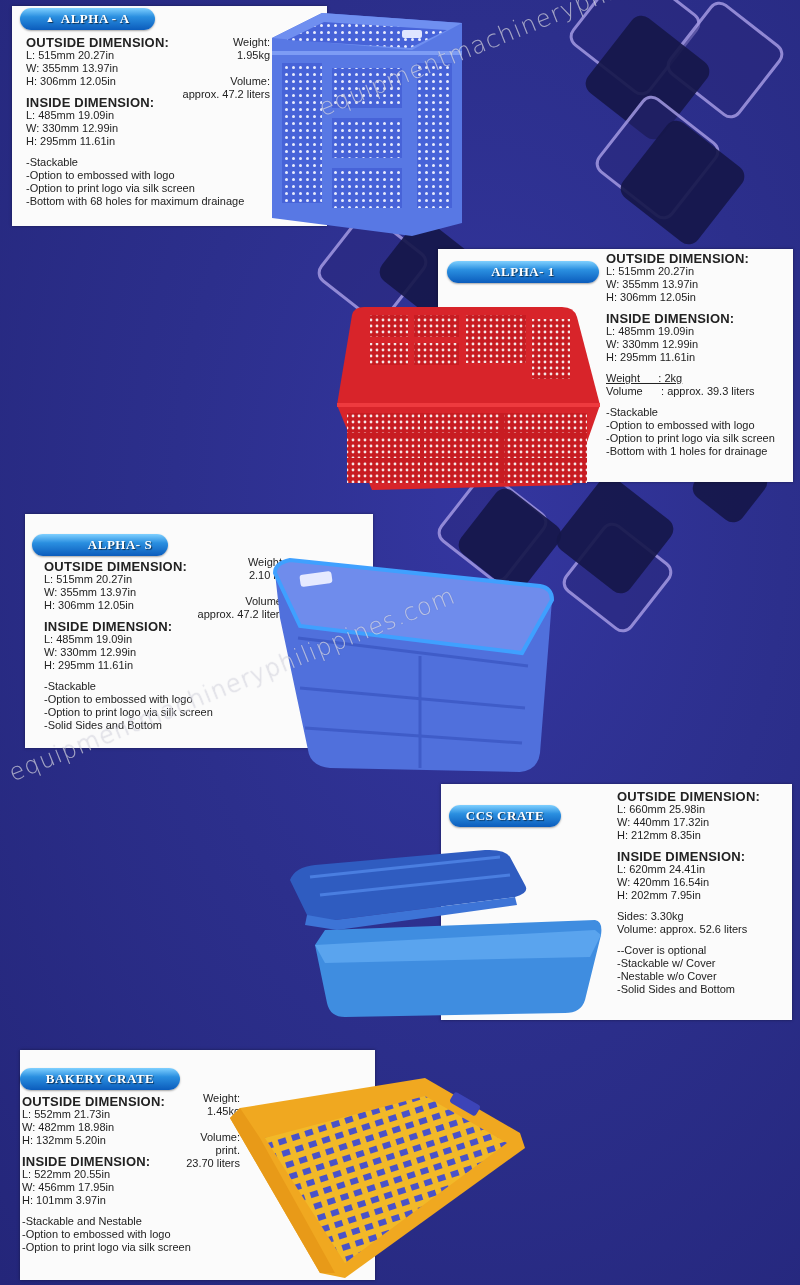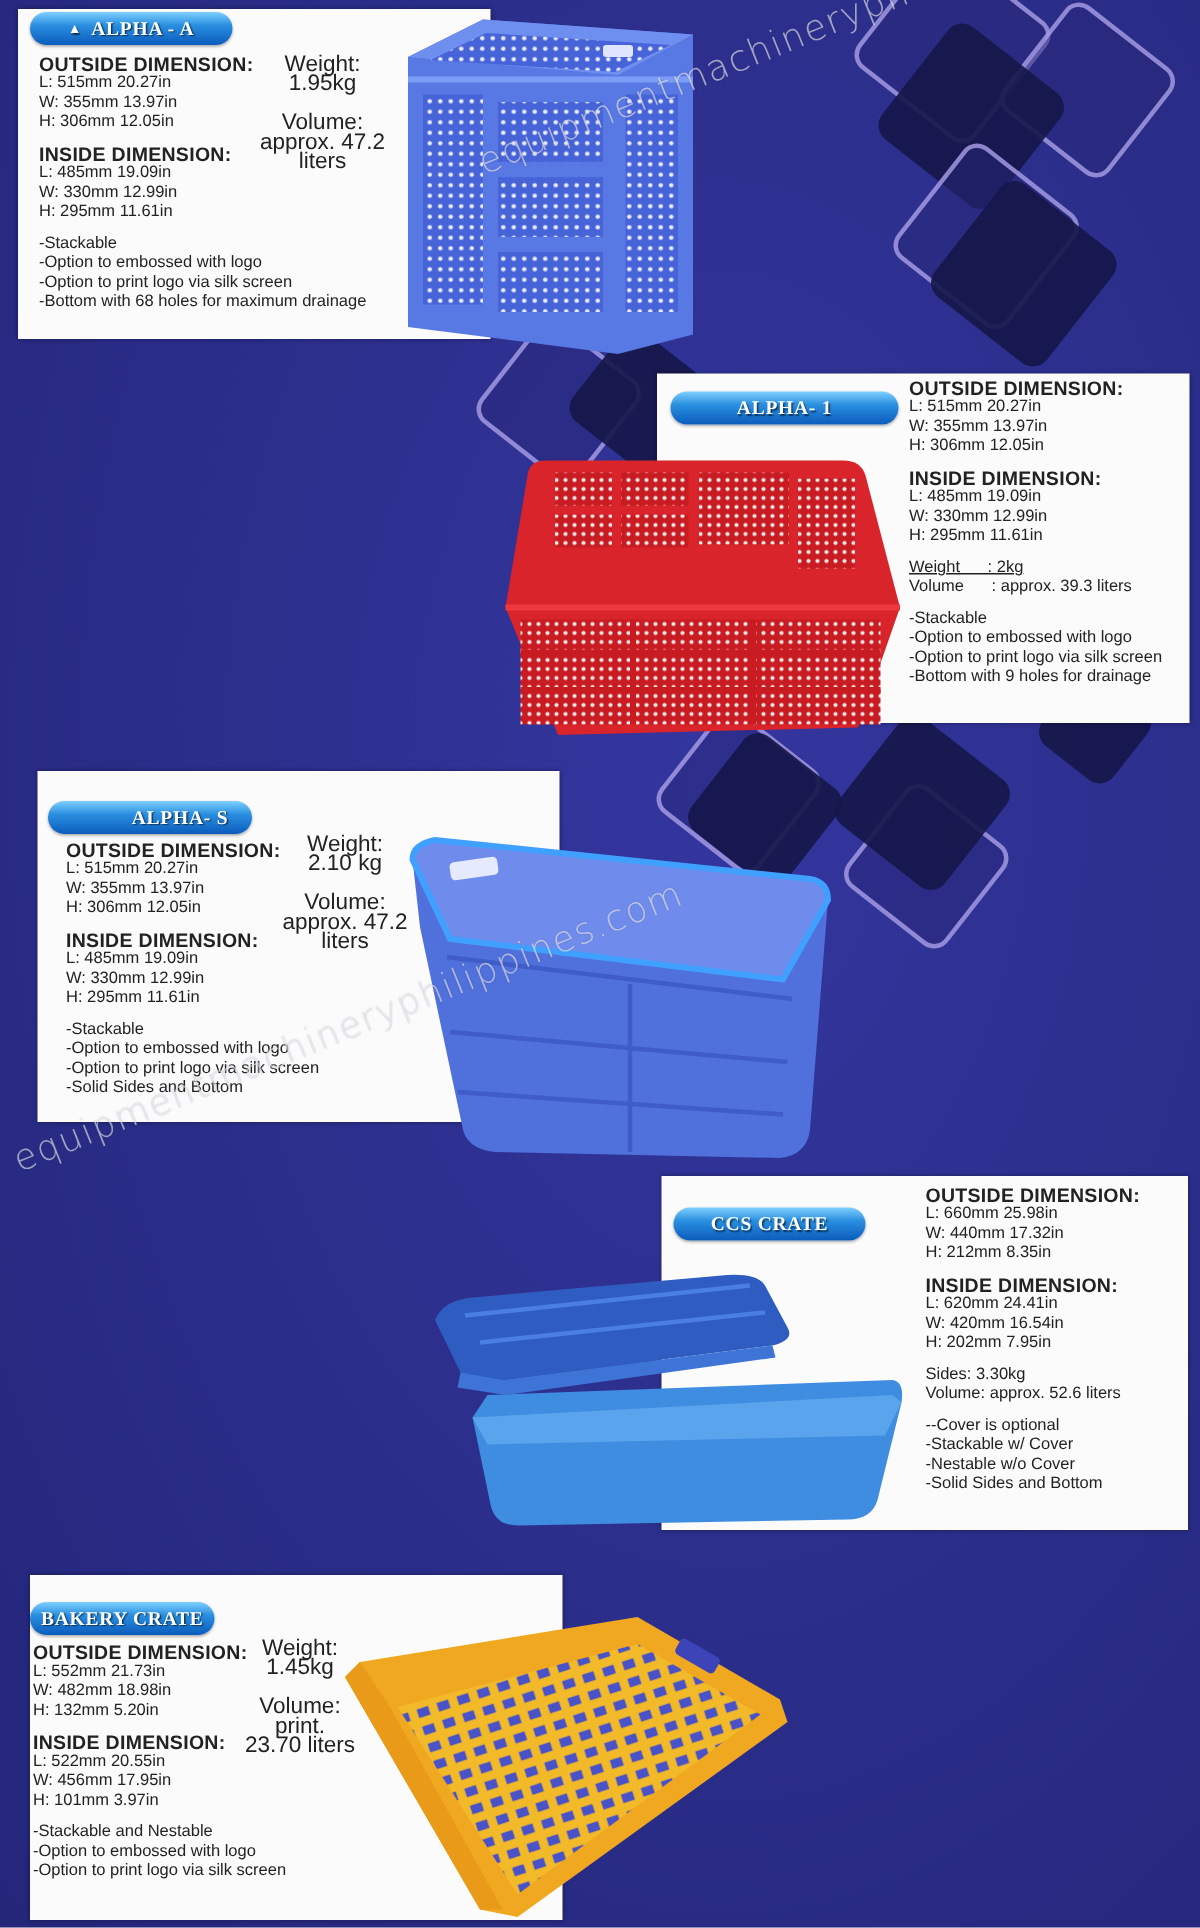--- a/index.html
+++ b/index.html
@@ -41,23 +41,23 @@
   .spec {
     position: absolute;
     font-size: 11px;
     line-height: 13px;
     color: #222;
   }
   .spec .hdr { font-weight: bold; font-size: 13px; letter-spacing: 0.2px; }
   .spec .gap { height: 8px; }
   .side {
     position: absolute;
-    font-size: 15px;
+    font-size: 11px;
     line-height: 13px;
-    text-align: center;
+    text-align: right;
     color: #222;
   }
   .side .gap { height: 13px; }
   .product {
     position: absolute;
   }
   .watermark {
     position: absolute;
     font-size: 24px;
     color: rgba(255,255,255,0.55);
@@ -146,21 +146,21 @@
     <div>L: 485mm  19.09in</div>
     <div>W: 330mm 12.99in</div>
     <div>H: 295mm  11.61in</div>
     <div class="gap"></div>
     <div style="white-space:pre;text-decoration:underline;">Weight      : 2kg</div>
     <div style="white-space:pre;">Volume      : approx. 39.3 liters</div>
     <div class="gap"></div>
     <div>-Stackable</div>
     <div>-Option to embossed with logo</div>
     <div>-Option to print logo via silk screen</div>
-    <div>-Bottom with 9 holes for drainage</div>
+    <div>-Bottom with 1 holes for drainage</div>
   </div>
 </section>
 <svg class="product" style="left:332px;top:305px;" width="270" height="185" viewBox="0 0 270 185">
   <defs>
     <pattern id="holesR" width="6" height="6" patternUnits="userSpaceOnUse">
       <rect width="6" height="6" fill="#c81c22"></rect>
         <circle cx="3" cy="3" r="1.4" fill="#f6e6e6"></circle>
     </pattern>
   </defs>
   <path d="M20,10 Q22,2 32,2 L230,2 Q242,2 245,12 L268,100 L240,180 L40,185 L5,100 Z" fill="#d8242a"></path>
@@ -210,21 +210,21 @@
   <path d="M5,35 Q5,25 20,22 L270,48 Q282,50 282,62 L270,215 Q268,232 250,234 L60,230 Q40,228 38,212 L10,80 Z" fill="#5070dc"></path>
   <path d="M5,35 Q5,25 20,22 L270,48 Q282,50 282,62 L252,115 L30,88 Z" fill="#6f8cec" stroke="#3fa0ff" stroke-width="4"></path>
   <rect x="30" y="35" width="32" height="12" rx="3" fill="#e6eaff" transform="rotate(-8 46 41)"></rect>
   <line x1="28" y1="100" x2="258" y2="128" stroke="#3f5cc8" stroke-width="3"></line>
   <line x1="30" y1="150" x2="255" y2="170" stroke="#3f5cc8" stroke-width="3"></line>
   <line x1="35" y1="190" x2="252" y2="205" stroke="#3f5cc8" stroke-width="3"></line>
   <line x1="150" y1="118" x2="150" y2="230" stroke="#3f5cc8" stroke-width="3"></line>
 </svg>
 
 <section class="card" style="left:441px;top:784px;width:351px;height:236px;">
-  <div class="pill" style="left:8px;top:21px;width:128px;">
+  <div class="pill" style="left:8px;top:21px;width:112px;">
     <span>CCS CRATE</span>
   </div>
   <div class="spec" style="left:176px;top:6px;">
     <div class="hdr">OUTSIDE DIMENSION:</div>
     <div>L: 660mm  25.98in</div>
     <div>W: 440mm 17.32in</div>
     <div>H: 212mm  8.35in</div>
     <div class="gap"></div>
     <div class="hdr">INSIDE DIMENSION:</div>
     <div>L: 620mm 24.41in</div>
@@ -243,21 +243,21 @@
 <svg class="product" style="left:285px;top:845px;" width="325" height="175" viewBox="0 0 325 175">
   <path d="M40,85 L310,75 Q318,76 316,90 L300,155 Q296,168 280,168 L60,172 Q45,172 42,158 L30,100 Z" fill="#3f8de0"></path>
   <path d="M30,100 L310,85 L316,90 L305,112 L40,118 Z" fill="#5aa4ee"></path>
   <path d="M5,35 Q10,22 30,20 L200,5 Q220,4 225,12 L240,40 Q245,48 230,52 L50,75 Q30,78 22,70 Z" fill="#2f5cc0"></path>
   <path d="M25,32 L215,12" stroke="#4a7ee0" stroke-width="3"></path>
   <path d="M35,50 L225,30" stroke="#4a7ee0" stroke-width="3"></path>
   <path d="M22,70 L50,75 L230,52 L232,60 L52,85 L20,80 Z" fill="#3d74d6"></path>
 </svg>
 
 <section class="card" style="left:20px;top:1050px;width:355px;height:230px;">
-  <div class="pill" style="left:0px;top:18px;width:123px;">
+  <div class="pill" style="left:0px;top:18px;width:160px;">
     <span>BAKERY CRATE</span>
   </div>
   <div class="spec" style="left:2px;top:45px;">
     <div class="hdr">OUTSIDE DIMENSION:</div>
     <div>L: 552mm  21.73in</div>
     <div>W: 482mm 18.98in</div>
     <div>H: 132mm  5.20in</div>
     <div class="gap"></div>
     <div class="hdr">INSIDE DIMENSION:</div>
     <div>L: 522mm 20.55in</div>

